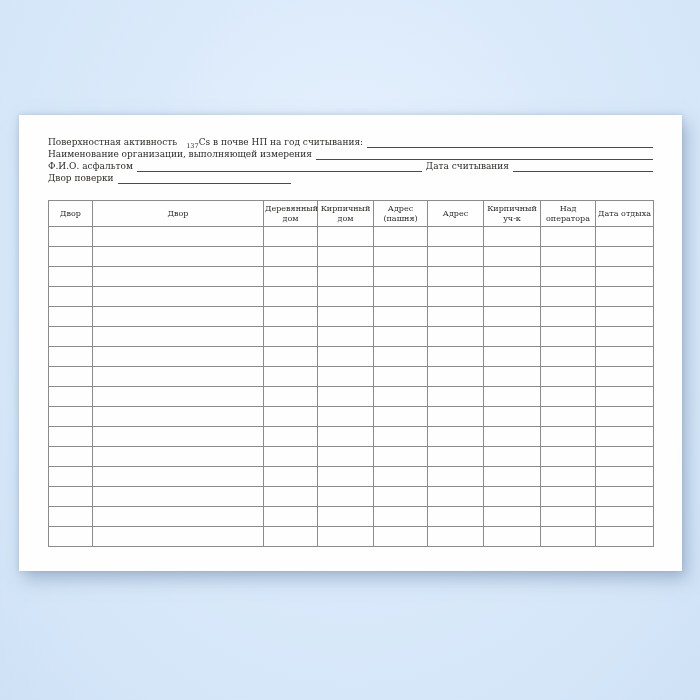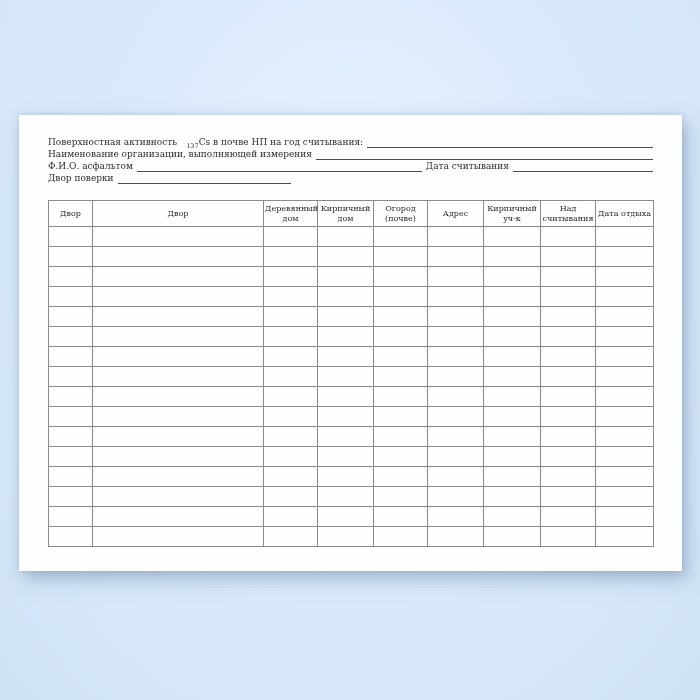--- a/index.html
+++ b/index.html
@@ -77,24 +77,24 @@
       <col style="width:57px">
         <col style="width:55px">
         <col style="width:58px">
     </colgroup>
     <thead>
       <tr>
           <th>Двор</th>
           <th>Двор</th>
           <th>Деревянный дом</th>
           <th>Кирпичный дом</th>
-          <th>Огород (почве)</th>
+          <th>Адрес (пашня)</th>
           <th>Адрес</th>
           <th>Кирпичный уч-к</th>
-          <th>Над считывания</th>
+          <th>Над оператора</th>
           <th>Дата отдыха</th>
         </tr>
     </thead>
     <tbody>
         <tr>
           <td></td>
           <td></td>
           <td></td>
           <td></td>
           <td></td>

